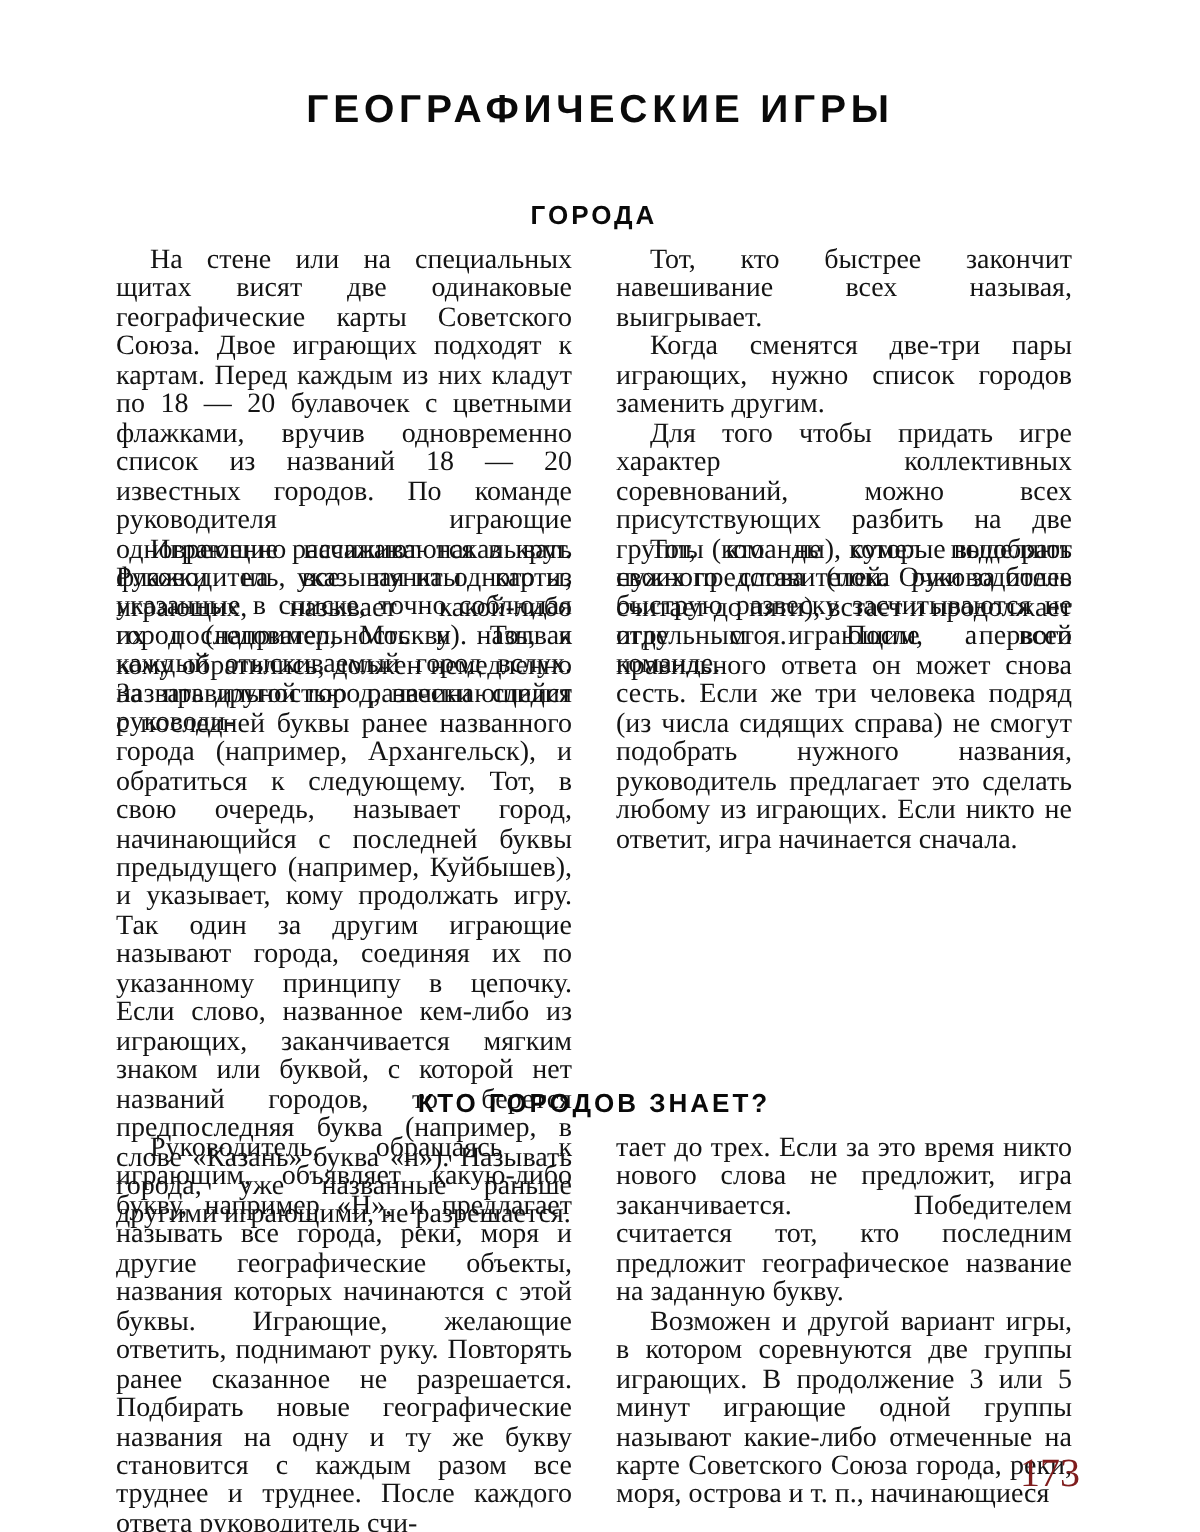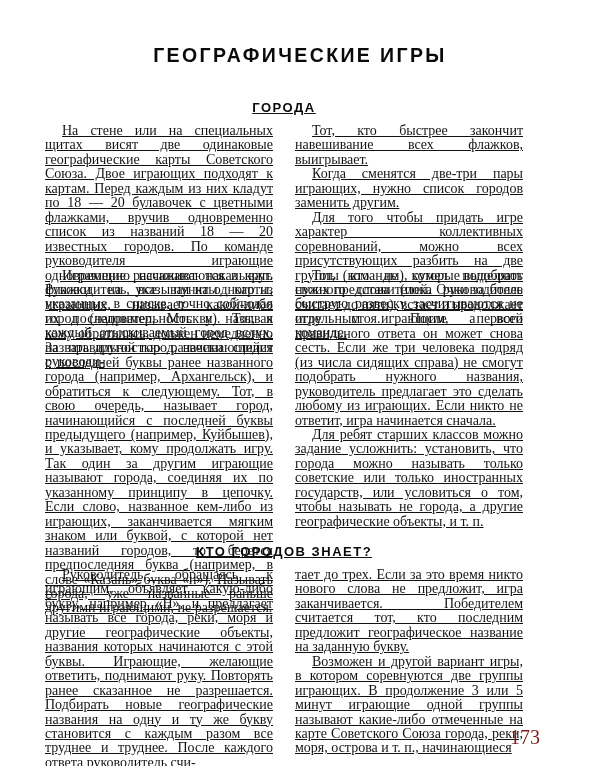--- a/index.html
+++ b/index.html
@@ -32,23 +32,22 @@
     text-align: center;
     font-family: "Liberation Sans", "DejaVu Sans", sans-serif;
     font-weight: bold;
     font-size: 19.5px;
     letter-spacing: 2.4px;
     color: #0a0a0a;
   }
 
   .section {
     position: absolute;
-    left: 45px;
+    left: 58px;
     width: 478px;
-    text-decoration: underline;
   }
 
   .section-title {
     text-align: center;
     font-family: "Liberation Sans", "DejaVu Sans", sans-serif;
     font-weight: bold;
     font-size: 13px;
     letter-spacing: 1.5px;
     color: #0a0a0a;
     margin: 0 0 9px 0;
@@ -97,35 +96,34 @@
 
   <div class="page-title">ГЕОГРАФИЧЕСКИЕ ИГРЫ</div>
 
   <div class="section" id="sec-goroda">
     <div class="section-title">ГОРОДА</div>
     <div class="cols">
       <div class="col">
         <p>На стене или на специальных щитах висят две одинаковые географические карты Советского Союза. Двое играющих подходят к картам. Перед каждым из них кладут по 18 — 20 булавочек с цветными флажками, вручив одновременно список из названий 18 — 20 известных городов. По команде руководителя играющие одновременно начинают накалывать флажки на все пункты карты, указанные в списке, точно соблюдая их последовательность и называя каждый отыскиваемый город вслух. За правильностью развески следит руководи-</p>
       </div>
       <div class="col">
-        <p>Тот, кто быстрее закончит навешивание всех флажков, выигрывает.</p>
+        <p>Тот, кто быстрее закончит навешивание всех называя, выигрывает.</p>
         <p>Когда сменятся две-три пары играющих, нужно список городов заменить другим.</p>
         <p>Для того чтобы придать игре характер коллективных соревнований, можно всех присутствующих разбить на две группы (команды), которые выделяют своих представителей. Очки за более быструю развеску засчитываются не отдельным играющим, а всей команде.</p>
       </div>
     </div>
   </div>
 
   <div class="section" id="sec-cepochka">
     <div class="cols">
       <div class="col">
         <p>Играющие рассаживаются в круг. Руководитель, указывая на одного из играющих, называет какой-либо город (например, Москву). Тот, к кому обратились, должен немедленно назвать другой город, начинающийся с последней буквы ранее названного города (например, Архангельск), и обратиться к следующему. Тот, в свою очередь, называет город, начинающийся с последней буквы предыдущего (например, Куйбышев), и указывает, кому продолжать игру. Так один за другим играющие называют города, соединяя их по указанному принципу в цепочку. Если слово, названное кем-либо из играющих, заканчивается мягким знаком или буквой, с которой нет названий городов, то берется предпоследняя буква (например, в слове «Казань» буква «н»). Называть города, уже названные раньше другими играющими, не разрешается.</p>
       </div>
       <div class="col">
         <p>Тот, кто не сумел подобрать нужного слова (пока руководитель считает до пяти), встает и продолжает игру стоя. После первого правильного ответа он может снова сесть. Если же три человека подряд (из числа сидящих справа) не смогут подобрать нужного названия, руководитель предлагает это сделать любому из играющих. Если никто не ответит, игра начинается сначала.</p>
-        <p>Для ребят старших классов можно задание усложнить: установить, что города можно называть только советские или только иностранных государств, или условиться о том, чтобы называть не города, а другие географические объекты, и т. п.</p>
       </div>
     </div>
   </div>
 
   <div class="section" id="sec-kto">
     <div class="section-title">КТО ГОРОДОВ ЗНАЕТ?</div>
     <div class="cols">
       <div class="col">
         <p>Руководитель, обращаясь к играющим, объявляет какую-либо букву, например «Н», и предлагает называть все города, реки, моря и другие географические объекты, названия которых начинаются с этой буквы. Играющие, желающие ответить, поднимают руку. Повторять ранее сказанное не разрешается. Подбирать новые географические названия на одну и ту же букву становится с каждым разом все труднее и труднее. После каждого ответа руководитель счи-</p>
       </div>

